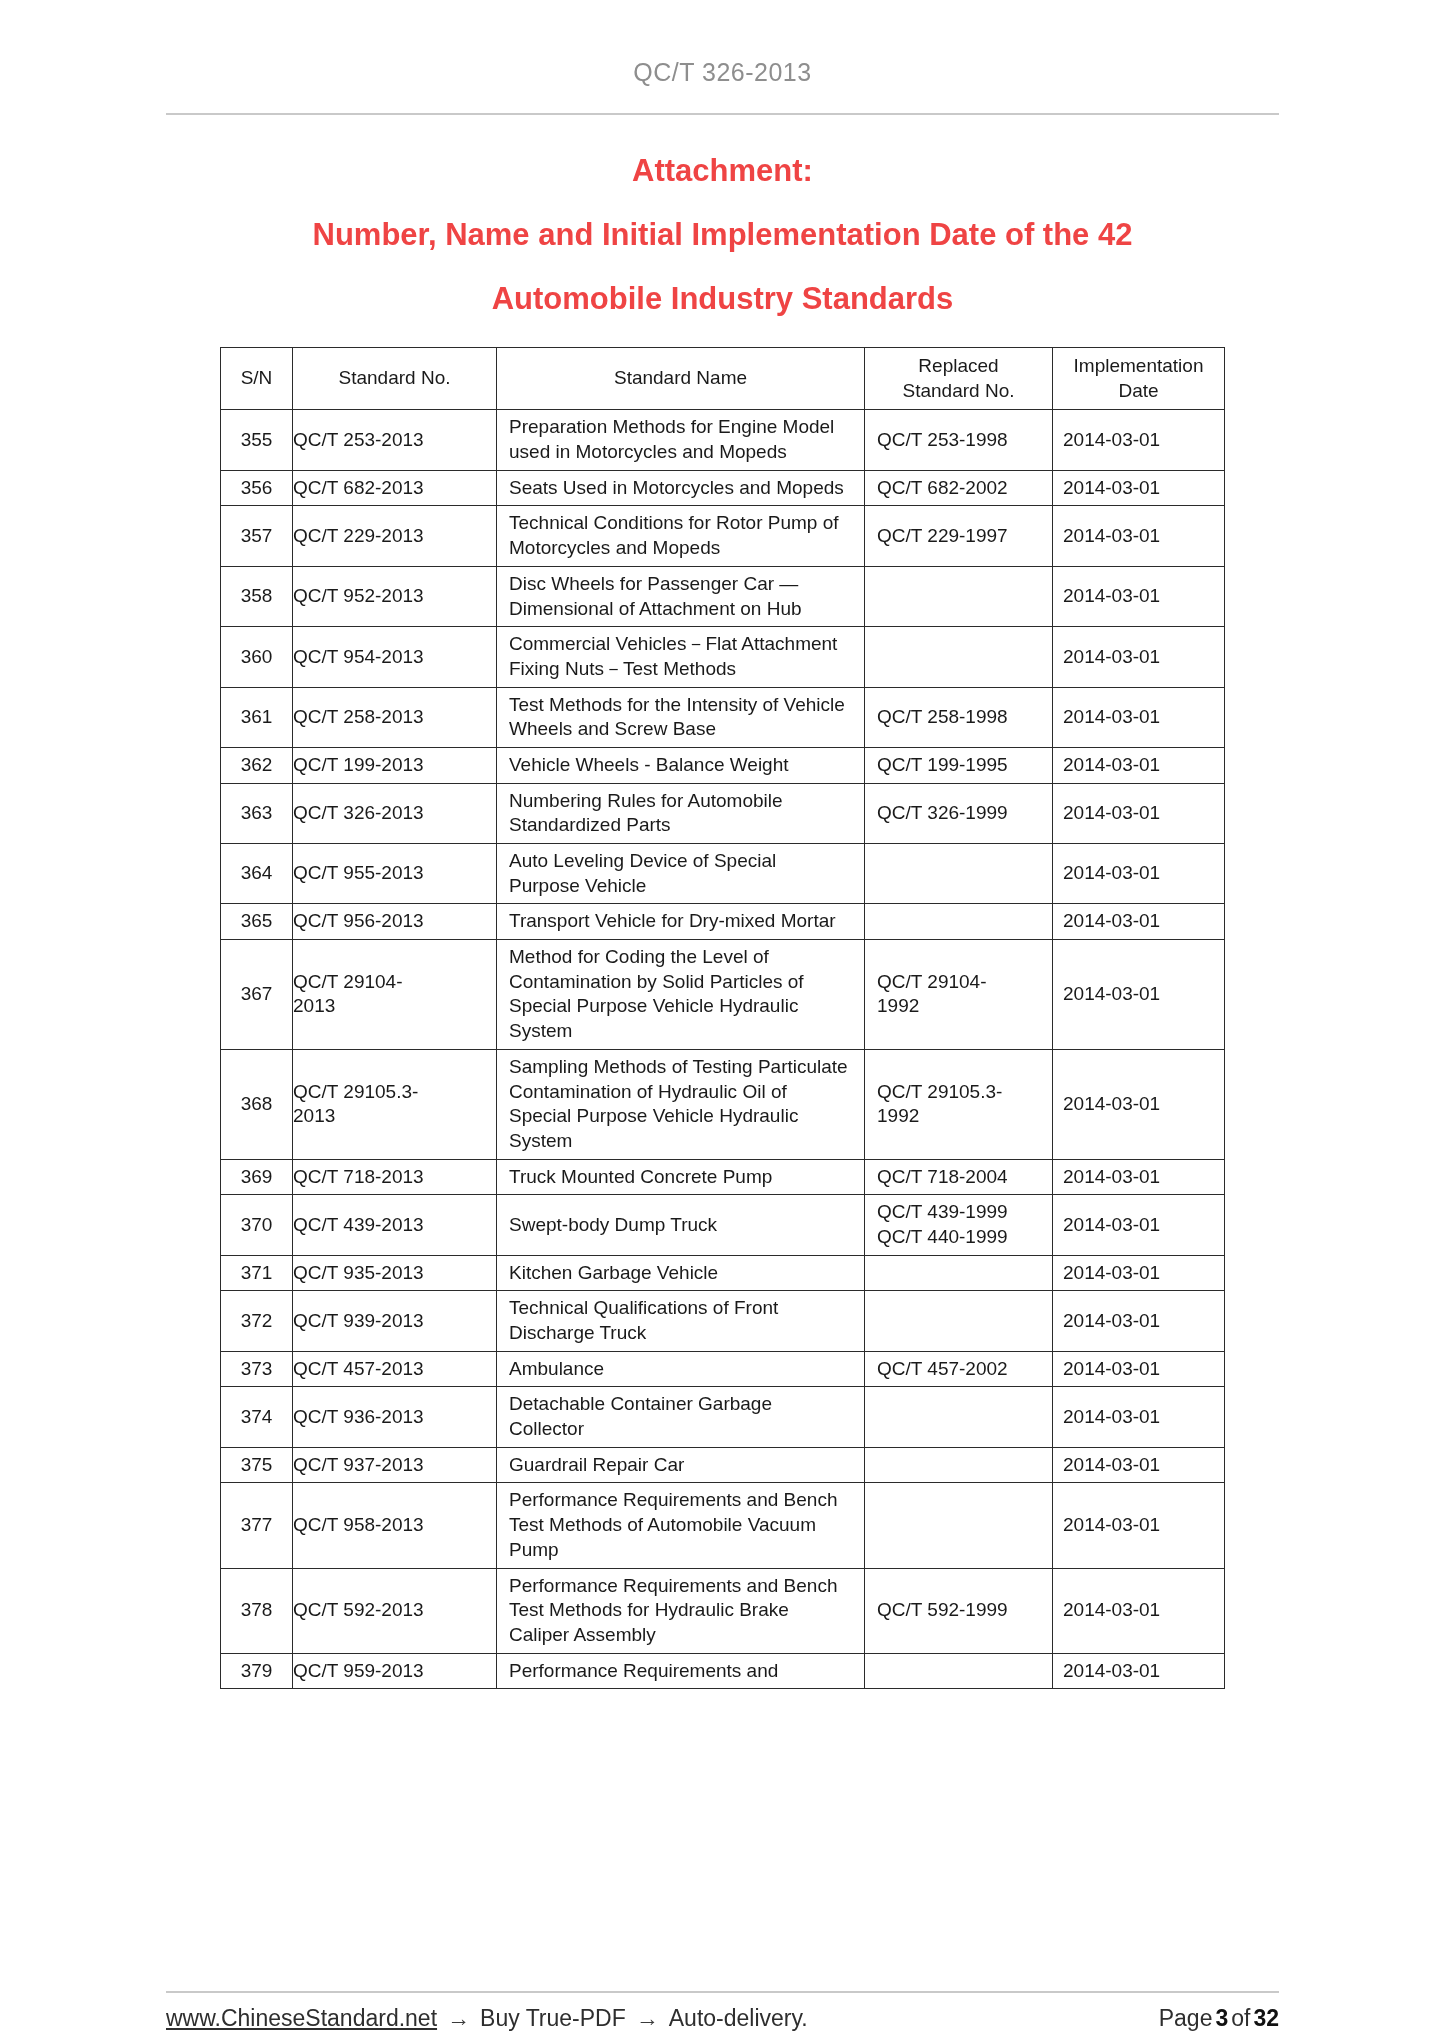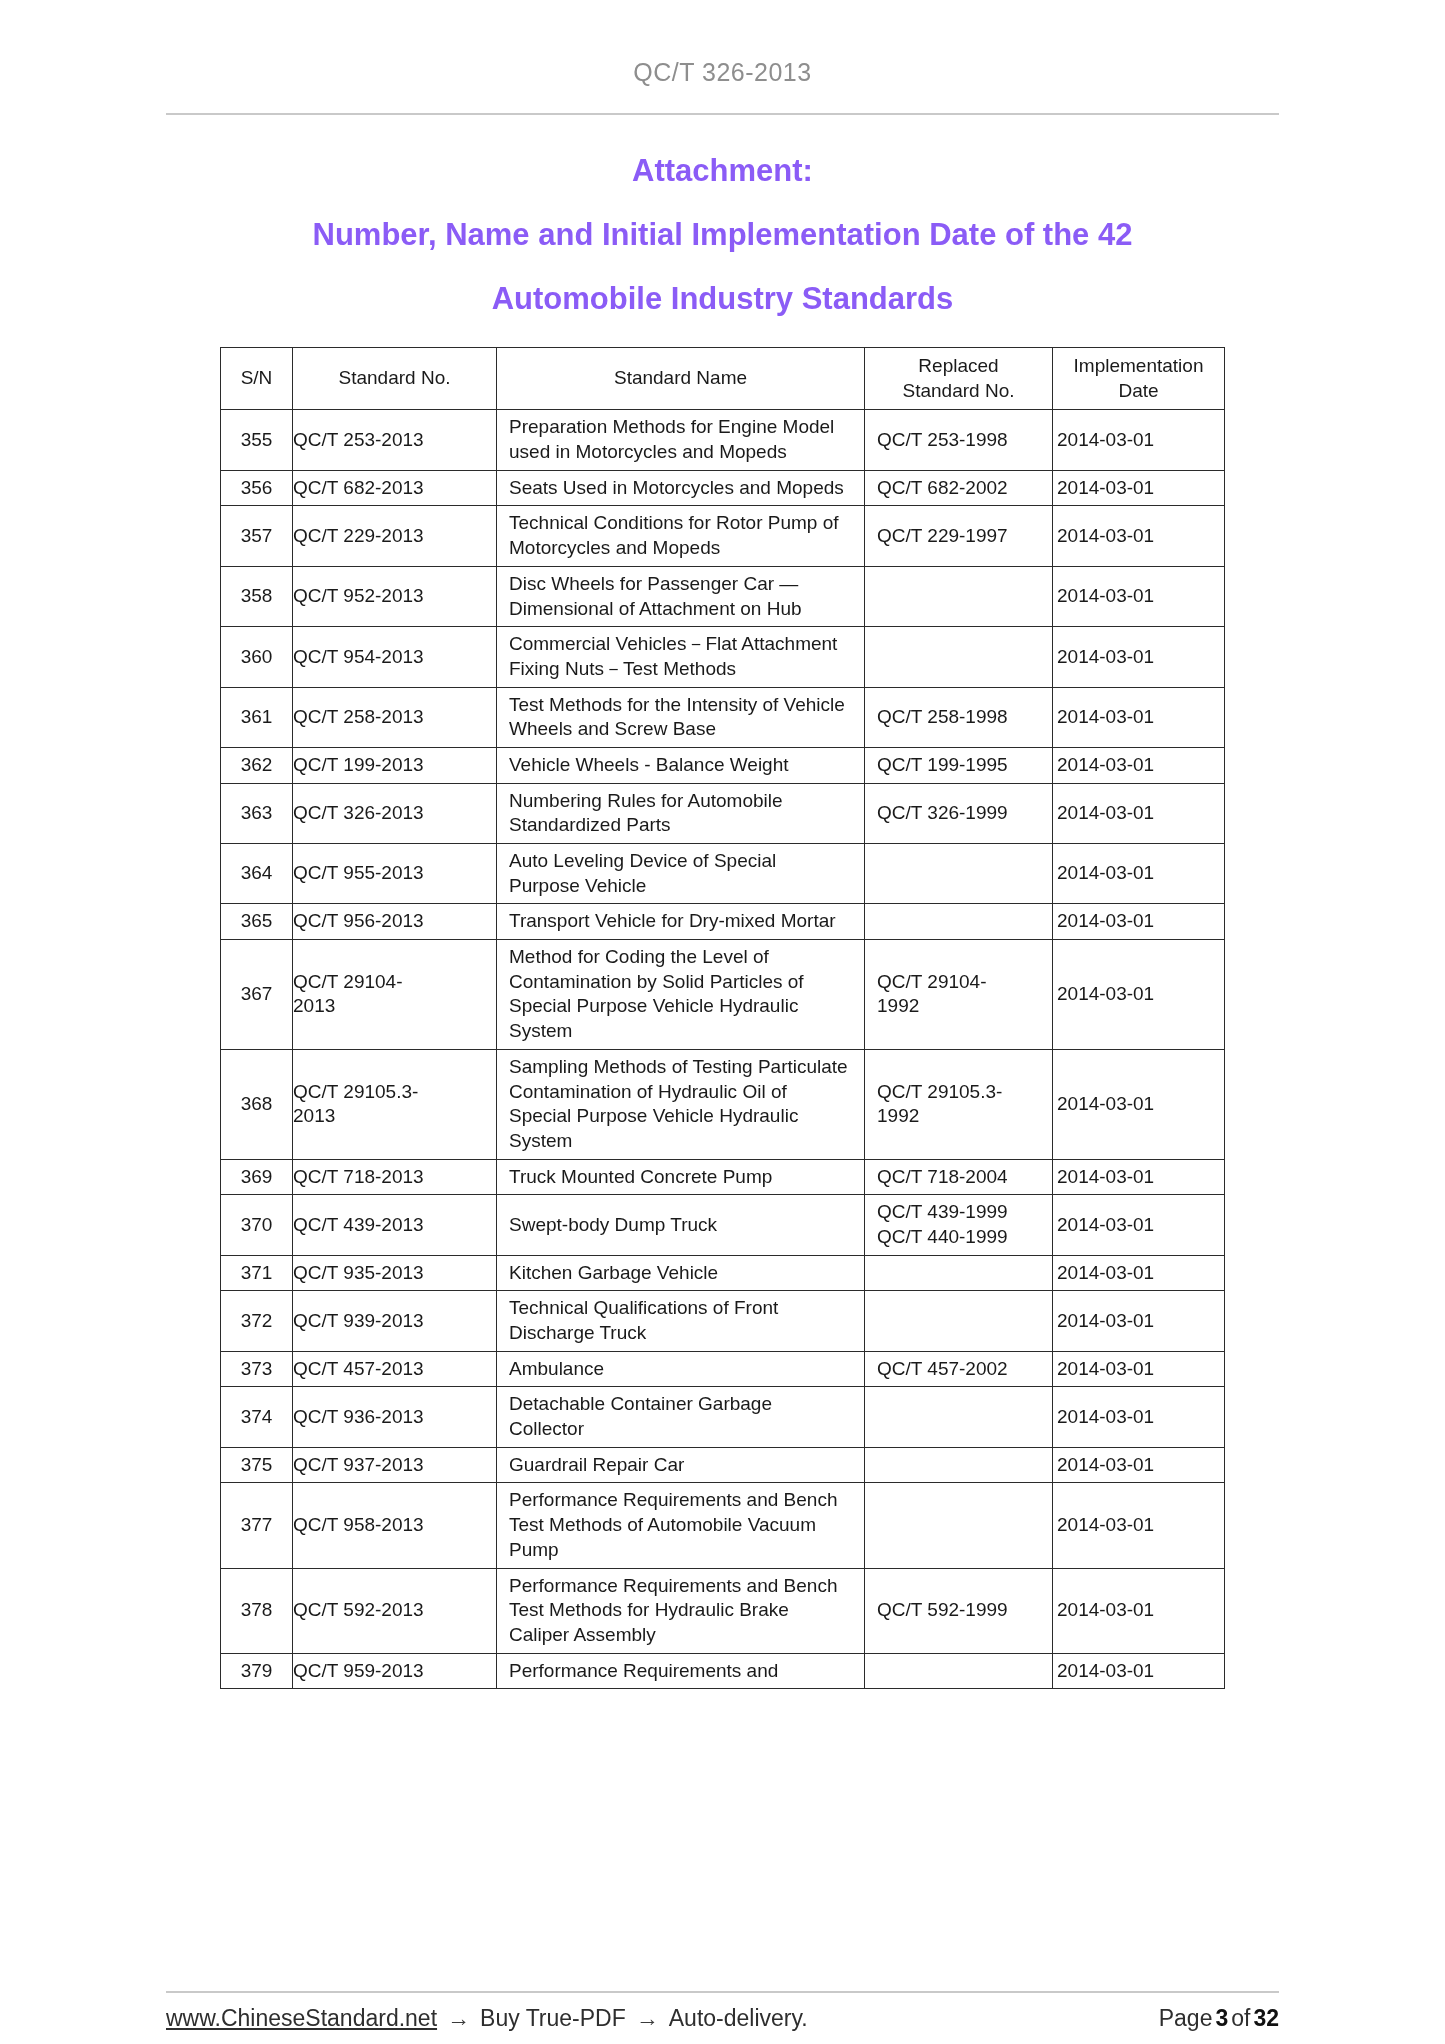--- a/index.html
+++ b/index.html
@@ -27,21 +27,21 @@
   .rule {
     border: none;
     border-top: 2px solid #c9c9c9;
     width: 1113px;
     margin: 26px auto 0 auto;
   }
   .titles { text-align: center; margin-top: 40px; }
   .title-line {
     font-size: 31px;
     font-weight: bold;
-    color: #8b5cf6;
+    color: #ef4444;
     line-height: 1.0;
     margin-bottom: 33px;
   }
   table.standards {
     width: 1004px;
     margin: 6px auto 0 auto;
     border-collapse: collapse;
     table-layout: fixed;
   }
   table.standards th, table.standards td {
@@ -54,21 +54,21 @@
   }
   table.standards th {
     font-weight: normal;
     text-align: center;
     padding: 6px 6px;
     color: #1a1a1a;
   }
   table.standards td { padding: 5px 12px; text-align: left; }
   table.standards td.c-sn { text-align: center; padding: 5px 4px; }
   table.standards td.c-std { padding-left: 0; }
-  table.standards td.c-date { padding-left: 4px; }
+  table.standards td.c-date { padding-left: 10px; }
   .footer { position: absolute; left: 0; right: 0; bottom: 12px; }
   .footer-rule {
     border: none;
     border-top: 2px solid #c9c9c9;
     width: 1113px;
     margin: 0 auto 12px auto;
   }
   .footer-row {
     width: 1113px;
     margin: 0 auto;

